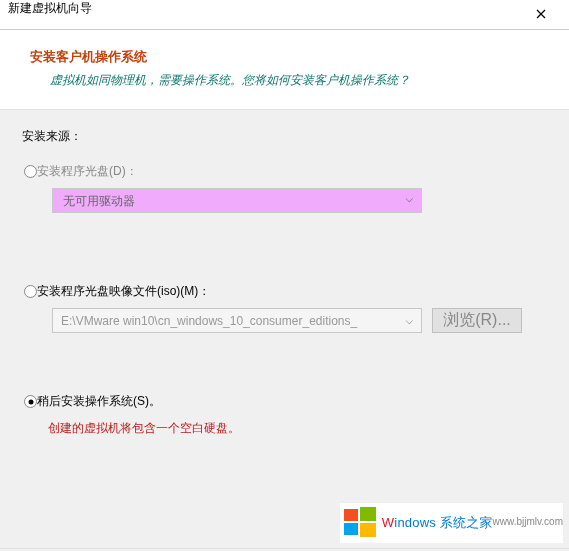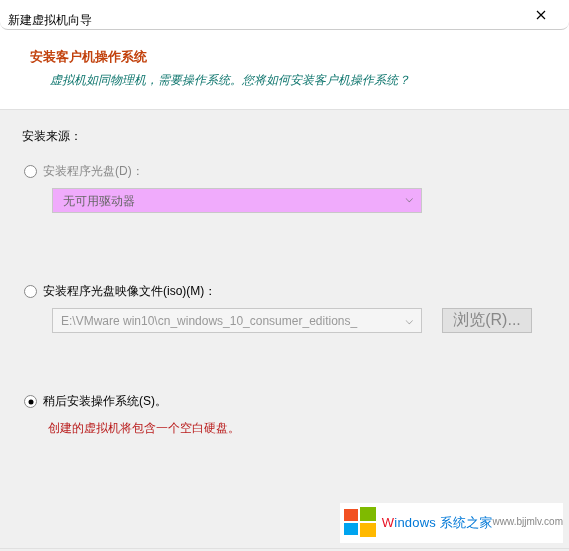--- a/index.html
+++ b/index.html
@@ -7,25 +7,24 @@
       font-family: "Microsoft YaHei", "Segoe UI", sans-serif;
       font-size: 12px;
       background: #fff;
       width: 569px;
       height: 551px;
       overflow: hidden;
     }
     .titlebar {
       height: 30px;
       display: flex;
-      align-items: flex-end;
+      align-items: flex-start;
       padding: 0 8px;
       border-bottom: 1px solid #ccc;
       background: #fff;
-      border-radius: 8px;
     }
     .titlebar .title {
       flex: 1;
       font-size: 12px;
       color: #000;
     }
     .titlebar .close {
       width: 40px;
       height: 28px;
       display: flex;
@@ -63,21 +62,20 @@
       color: #000;
       margin-bottom: 18px;
     }
     .option {
       margin-bottom: 14px;
       padding-left: 2px;
     }
     .radio-row {
       display: flex;
       align-items: center;
-      gap: 6px;
       margin-bottom: 8px;
     }
     .radio {
       width: 13px;
       height: 13px;
       border: 1px solid #888;
       border-radius: 50%;
       background: #fff;
       position: relative;
       flex-shrink: 0;
@@ -114,21 +112,21 @@
       position: relative;
     }
     .dropdown .chev {
       position: absolute;
       right: 8px;
       color: #666;
       font-size: 10px;
     }
     .iso-row {
       display: flex;
-      gap: 20px;
+      gap: 10px;
       margin-left: 28px;
       margin-top: 8px;
       align-items: flex-start;
     }
     .iso-input {
       width: 370px;
       height: 25px;
       background: #f5f5f5;
       border: 1px solid #c8c8c8;
       display: flex;

